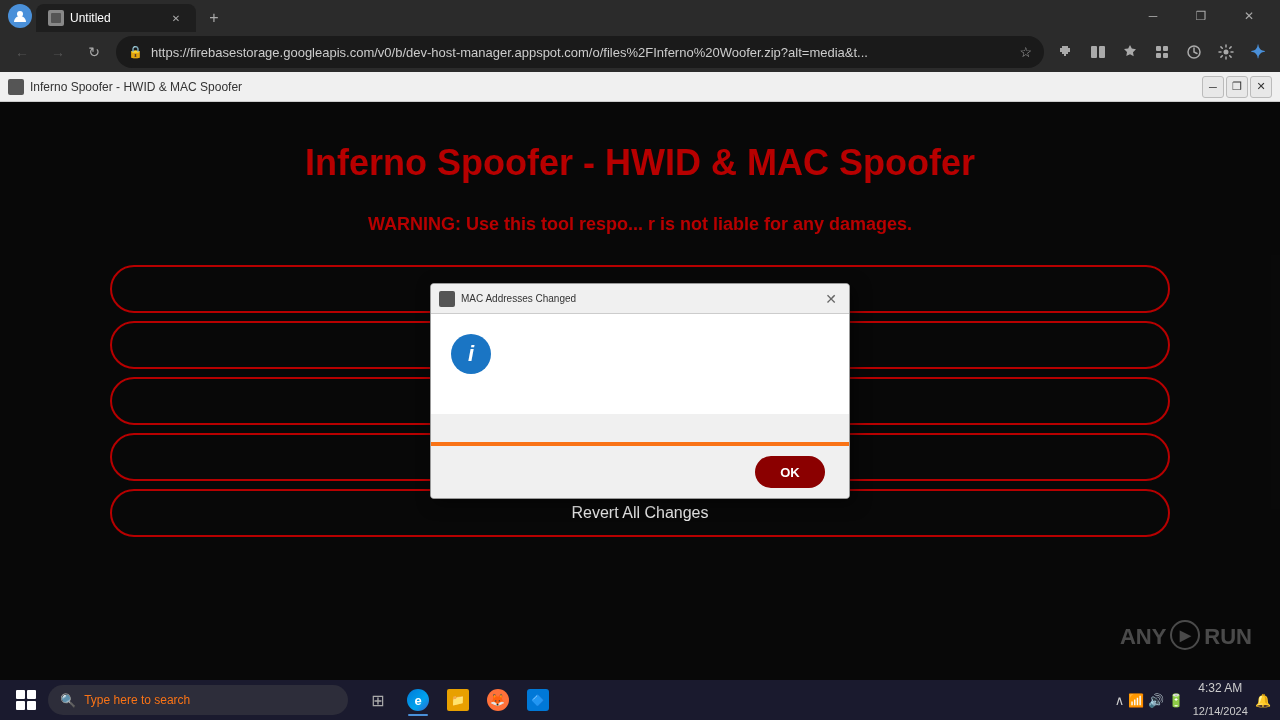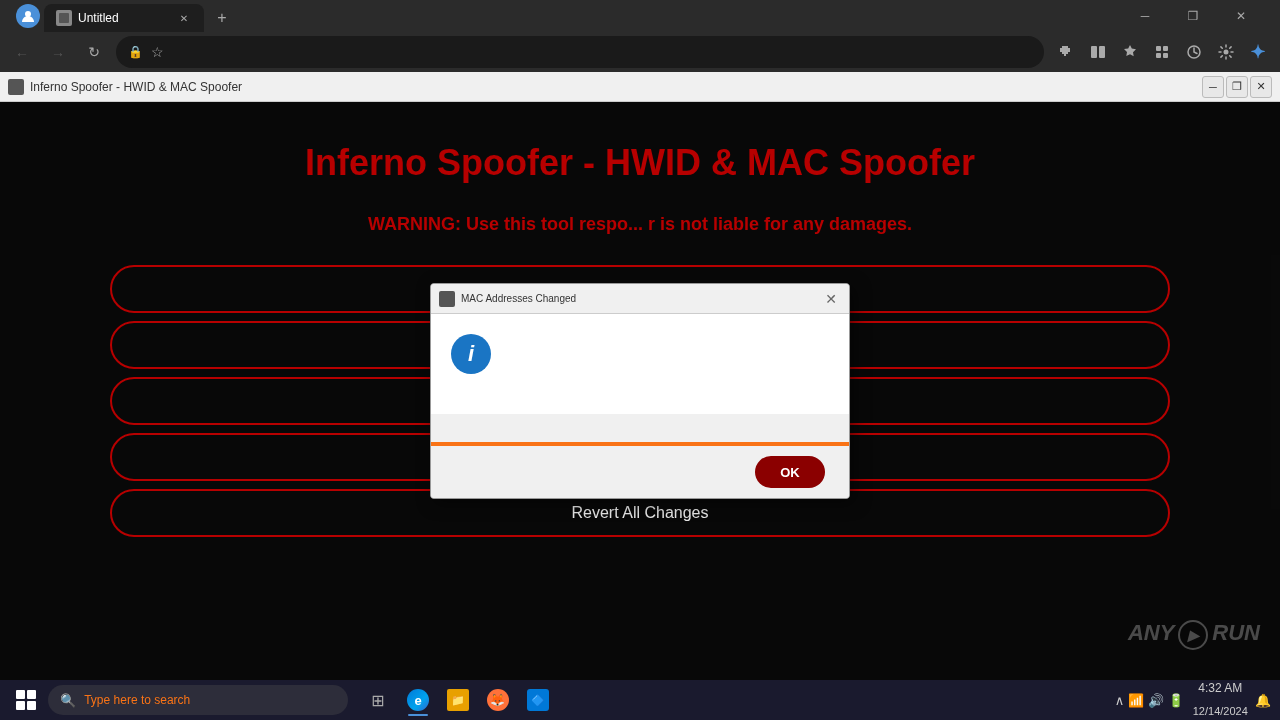--- a/index.html
+++ b/index.html
@@ -4,21 +4,21 @@
   <style>
     * { margin: 0; padding: 0; box-sizing: border-box; }
     body { width: 1280px; height: 720px; overflow: hidden; font-family: 'Segoe UI', Arial, sans-serif; background: #1a1a1a; }
 
     
     .title-bar {
       height: 32px;
       background: #2b2b2b;
       display: flex;
       align-items: center;
-      padding: 0 16px;
+      padding: 0 8px;
     }
     .title-bar-left {
       display: flex;
       align-items: center;
       gap: 8px;
     }
     .profile-icon {
       width: 24px;
       height: 24px;
       border-radius: 50%;
@@ -239,28 +239,27 @@
       display: flex;
       align-items: center;
       justify-content: center;
       font-family: Arial, sans-serif;
     }
 
     
     .anyrun-watermark {
       position: absolute;
       bottom: 30px;
-      right: 20px;
+      right: 28px;
       color: rgba(255,255,255,0.3);
       font-size: 22px;
       font-weight: bold;
       display: flex;
-      align-items: flex-start;
+      align-items: flex-end;
       gap: 4px;
-      font-style: italic;
     }
     .anyrun-play {
       width: 30px; height: 30px;
       border-radius: 50%;
       border: 2px solid rgba(255,255,255,0.3);
       display: flex; align-items: center; justify-content: center;
       font-size: 14px;
     }
 
     
@@ -525,20 +524,21 @@
     <div class="wc-btn close">✕</div>
   </div>
 </div>
 
 <div class="address-bar-row">
   <div class="nav-btn disabled">←</div>
   <div class="nav-btn disabled">→</div>
   <div class="nav-btn">↻</div>
   <div class="address-bar">
     <span style="color:#aaa; font-size:12px;">🔒</span>
+    <span class="address-bar-url">https://firebasestorage.googleapis.com/v0/b/dev-host-manager.appspot.com/o/files%2FInferno%20Woofer.zip?alt=media&amp;t...</span>
     <div class="address-bar-icons">
       <span style="color:#aaa; font-size:14px;">☆</span>
     </div>
   </div>
   <div class="toolbar-icons">
     <div class="toolbar-icon-btn">
       <svg width="16" height="16" viewBox="0 0 16 16" fill="#aaa">
           <path d="M6 2h4v2h2v4h-2v2h-2v2H6v-2H4V8H2V4h2V2H6z"></path>
         </svg>
     </div>

